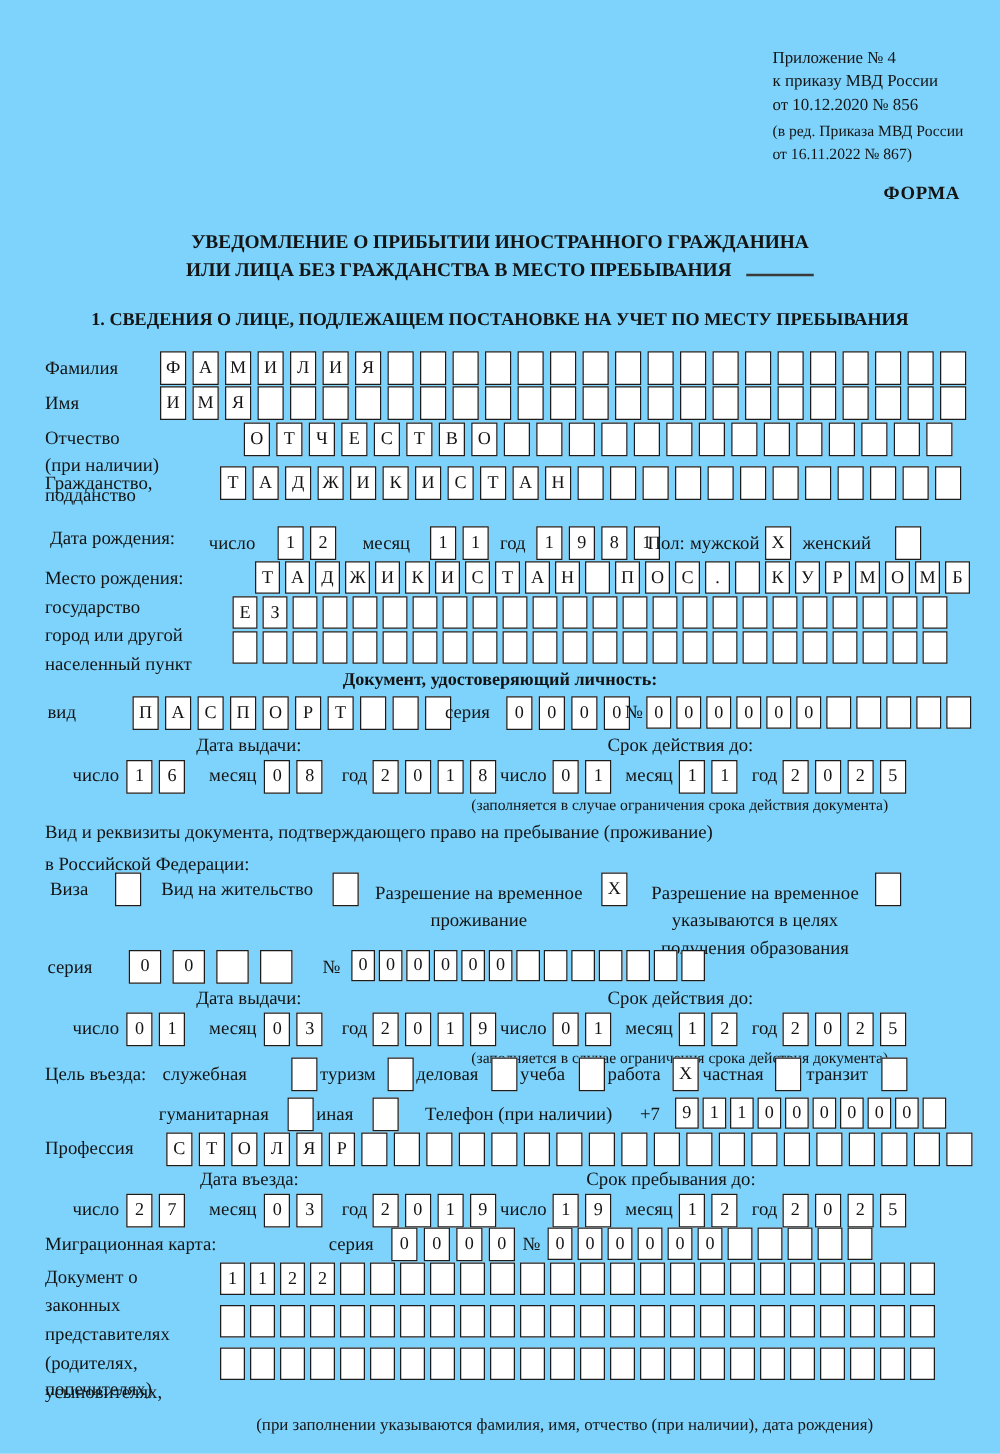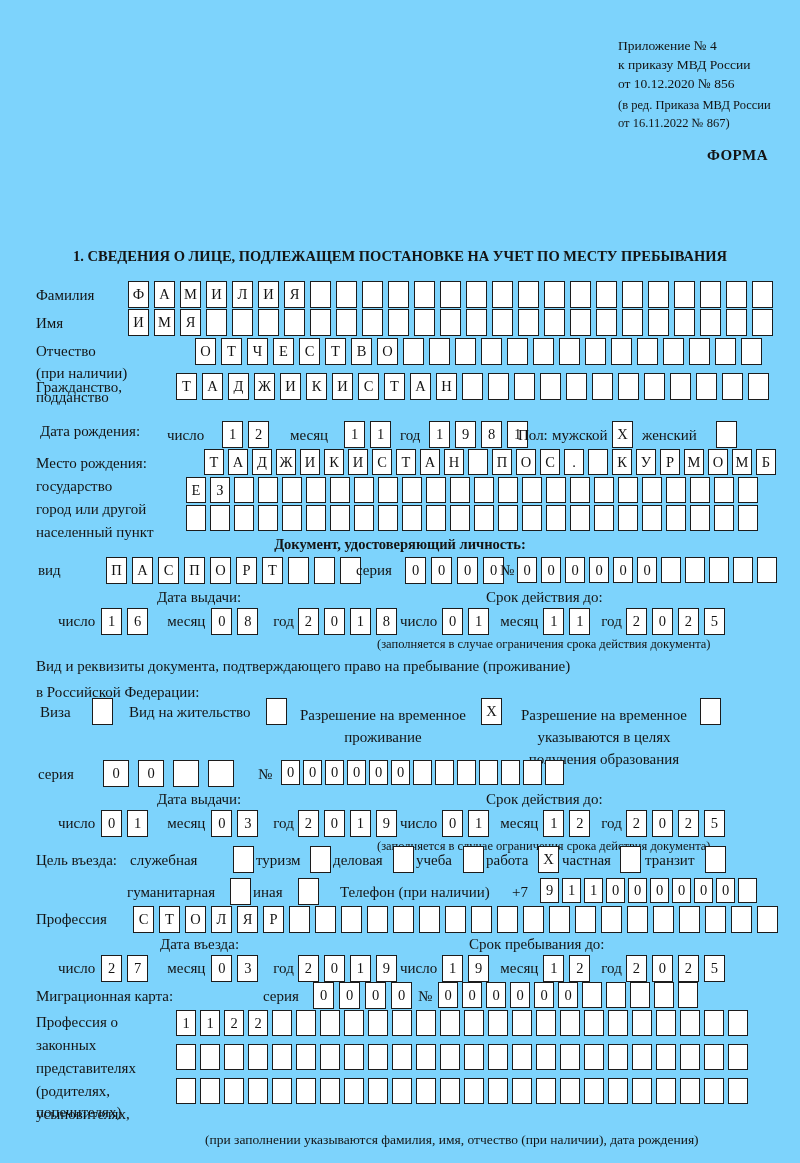--- a/index.html
+++ b/index.html
@@ -38,20 +38,24 @@
     <div>Приложение № 4</div>
     <div>к приказу МВД России</div>
     <div>от 10.12.2020 № 856</div>
   </div>
   <div class="abs hdr-note2" style="left:618px;top:97px;">
     <div>(в ред. Приказа МВД России</div>
     <div>от 16.11.2022 № 867)</div>
   </div>
   <div class="abs b" style="left:618px;top:147px;width:150px;text-align:right;font-size:15px;letter-spacing:0.5px;">ФОРМА</div>
 
+  <div class="abs b center" style="left:0;top:182px;width:800px;font-size:15.5px;line-height:23px;">
+    <div>УВЕДОМЛЕНИЕ О ПРИБЫТИИ ИНОСТРАННОГО ГРАЖДАНИНА</div>
+    <div><span>ИЛИ ЛИЦА БЕЗ ГРАЖДАНСТВА В МЕСТО ПРЕБЫВАНИЯ</span><span class="blank"></span></div>
+  </div>
 
   <div class="abs b center" style="left:0;top:248px;width:800px;font-size:14.5px;">1. СВЕДЕНИЯ О ЛИЦЕ, ПОДЛЕЖАЩЕМ ПОСТАНОВКЕ НА УЧЕТ ПО МЕСТУ ПРЕБЫВАНИЯ</div>
 
   <span class="lbl" style="left:36px;top:287px;">Фамилия</span>
   <div class="boxrow" style="left:128px;top:281px;">
       <span class="cell">Ф</span>
       <span class="cell">А</span>
       <span class="cell">М</span>
       <span class="cell">И</span>
       <span class="cell">Л</span>
@@ -584,21 +588,21 @@
       <span class="cell">0</span>
       <span class="cell">0</span>
       <span class="cell">0</span>
       <span class="cell"></span>
       <span class="cell"></span>
       <span class="cell"></span>
       <span class="cell"></span>
       <span class="cell"></span>
     </div>
 
-  <span class="lbl" style="left:36px;top:1014px;">Профессия о</span>
+  <span class="lbl" style="left:36px;top:1014px;">Документ о</span>
   <span class="lbl" style="left:36px;top:1037px;">законных</span>
   <span class="lbl" style="left:36px;top:1060px;">представителях</span>
   <span class="lbl" style="left:36px;top:1083px;">(родителях,</span>
   <span class="lbl" style="left:36px;top:1106px;">усыновителях,</span>
   <span class="lbl" style="left:36px;top:1104px;text-align:center;">попечителях)</span>
   <div class="boxrow sm" style="left:176px;top:1010px;">
       <span class="cell">1</span>
       <span class="cell">1</span>
       <span class="cell">2</span>
       <span class="cell">2</span>

